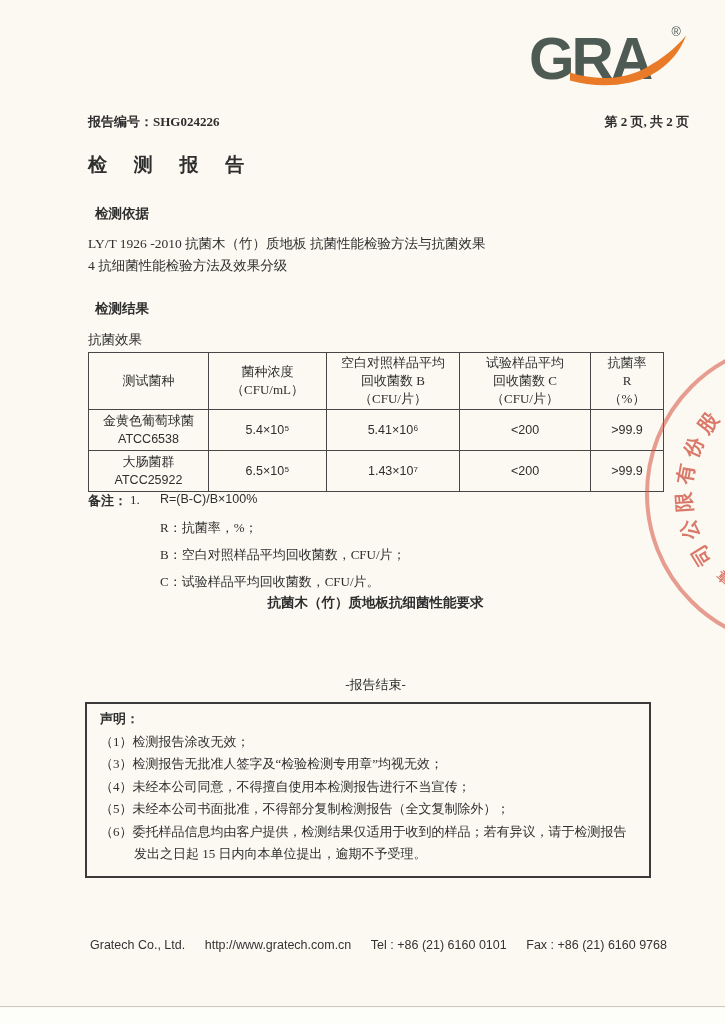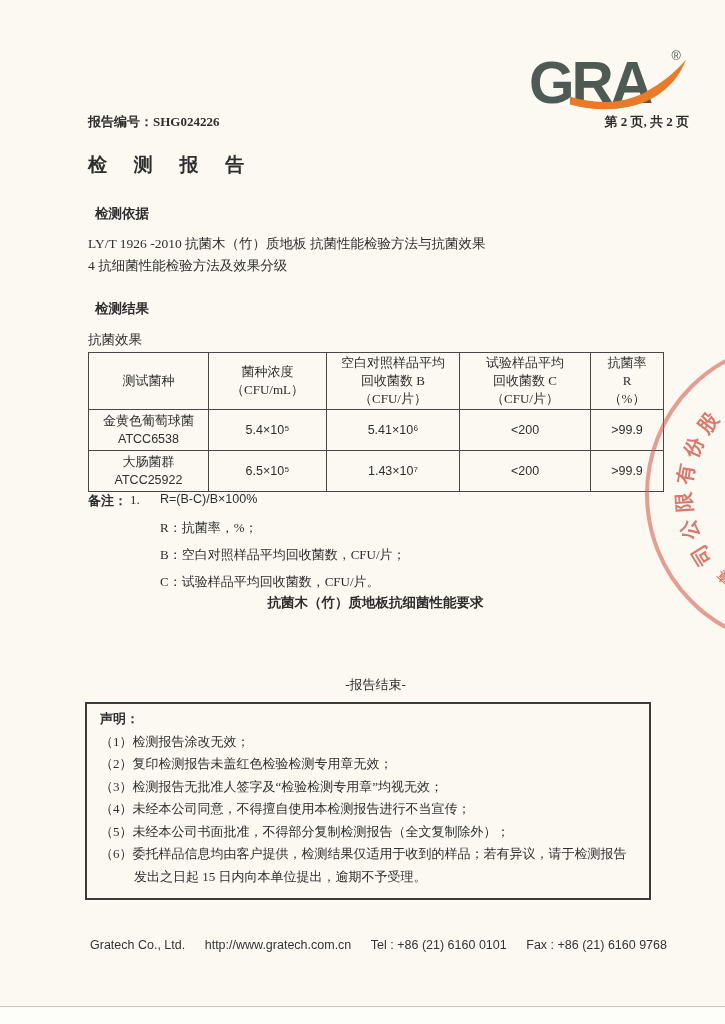--- a/index.html
+++ b/index.html
@@ -3,21 +3,21 @@
 <meta charset="utf-8">
 <style>
   html,body { margin:0; padding:0; background:#e8e6e0; }
   .page {
     position:relative; width:725px; height:1024px; margin:0 auto;
     background:#fbf9f2; overflow:hidden;
     font-family:"Liberation Serif","DejaVu Serif",serif;
     color:#2e2e2e;
   }
   
-  .logo { position:absolute; top:22px; right:34px; width:162px; height:70px;margin-top:24px; }
+  .logo { position:absolute; top:22px; right:34px; width:162px; height:70px; }
   .report-row { position:absolute; top:101px; left:88px; right:36px;
     display:flex; justify-content:space-between; font-size:13px; font-weight:bold;margin-top:12px; }
   .page-info { font-weight:bold; }
   
   .title { position:absolute; top:152px; left:88px; margin:0;
     font-size:19px; font-weight:bold; letter-spacing:11px; }
   
   .sec-heading { font-size:13.5px; font-weight:bold; }
   .basis { position:absolute; top:205px; left:88px; right:60px; }
   .basis .sec-heading { padding-left:7px; }
@@ -171,21 +171,20 @@
     <div class="note-sub">C：试验样品平均回收菌数，CFU/片。</div>
   </div>
 
   <div class="t2-title">抗菌木（竹）质地板抗细菌性能要求</div>
 
   <div class="end-marker">-报告结束-</div>
 
   <div class="statement">
     <div class="st-heading">声明：</div>
     <div class="st-item">（1）检测报告涂改无效；</div>
-    <div class="st-item">（2）复印检测报告未盖红色检验检测专用章无效；</div>
     <div class="st-item">（3）检测报告无批准人签字及“检验检测专用章”均视无效；</div>
     <div class="st-item">（4）未经本公司同意，不得擅自使用本检测报告进行不当宣传；</div>
     <div class="st-item">（5）未经本公司书面批准，不得部分复制检测报告（全文复制除外）；</div>
     <div class="st-item">（6）委托样品信息均由客户提供，检测结果仅适用于收到的样品；若有异议，请于检测报告发出之日起 15 日内向本单位提出，逾期不予受理。</div>
   </div>
 
   <div class="stamp">
     <span class="sc" style="--a:-52deg">股</span>
     <span class="sc" style="--a:-66deg">份</span>
     <span class="sc" style="--a:-80deg">有</span>

